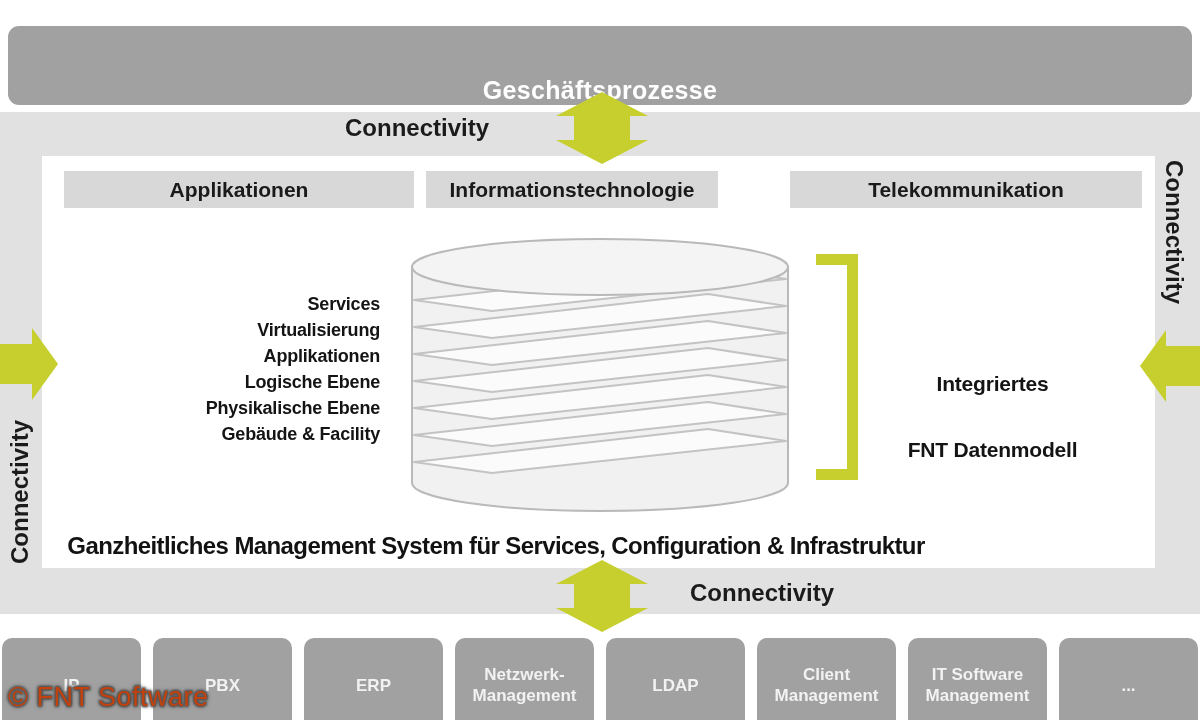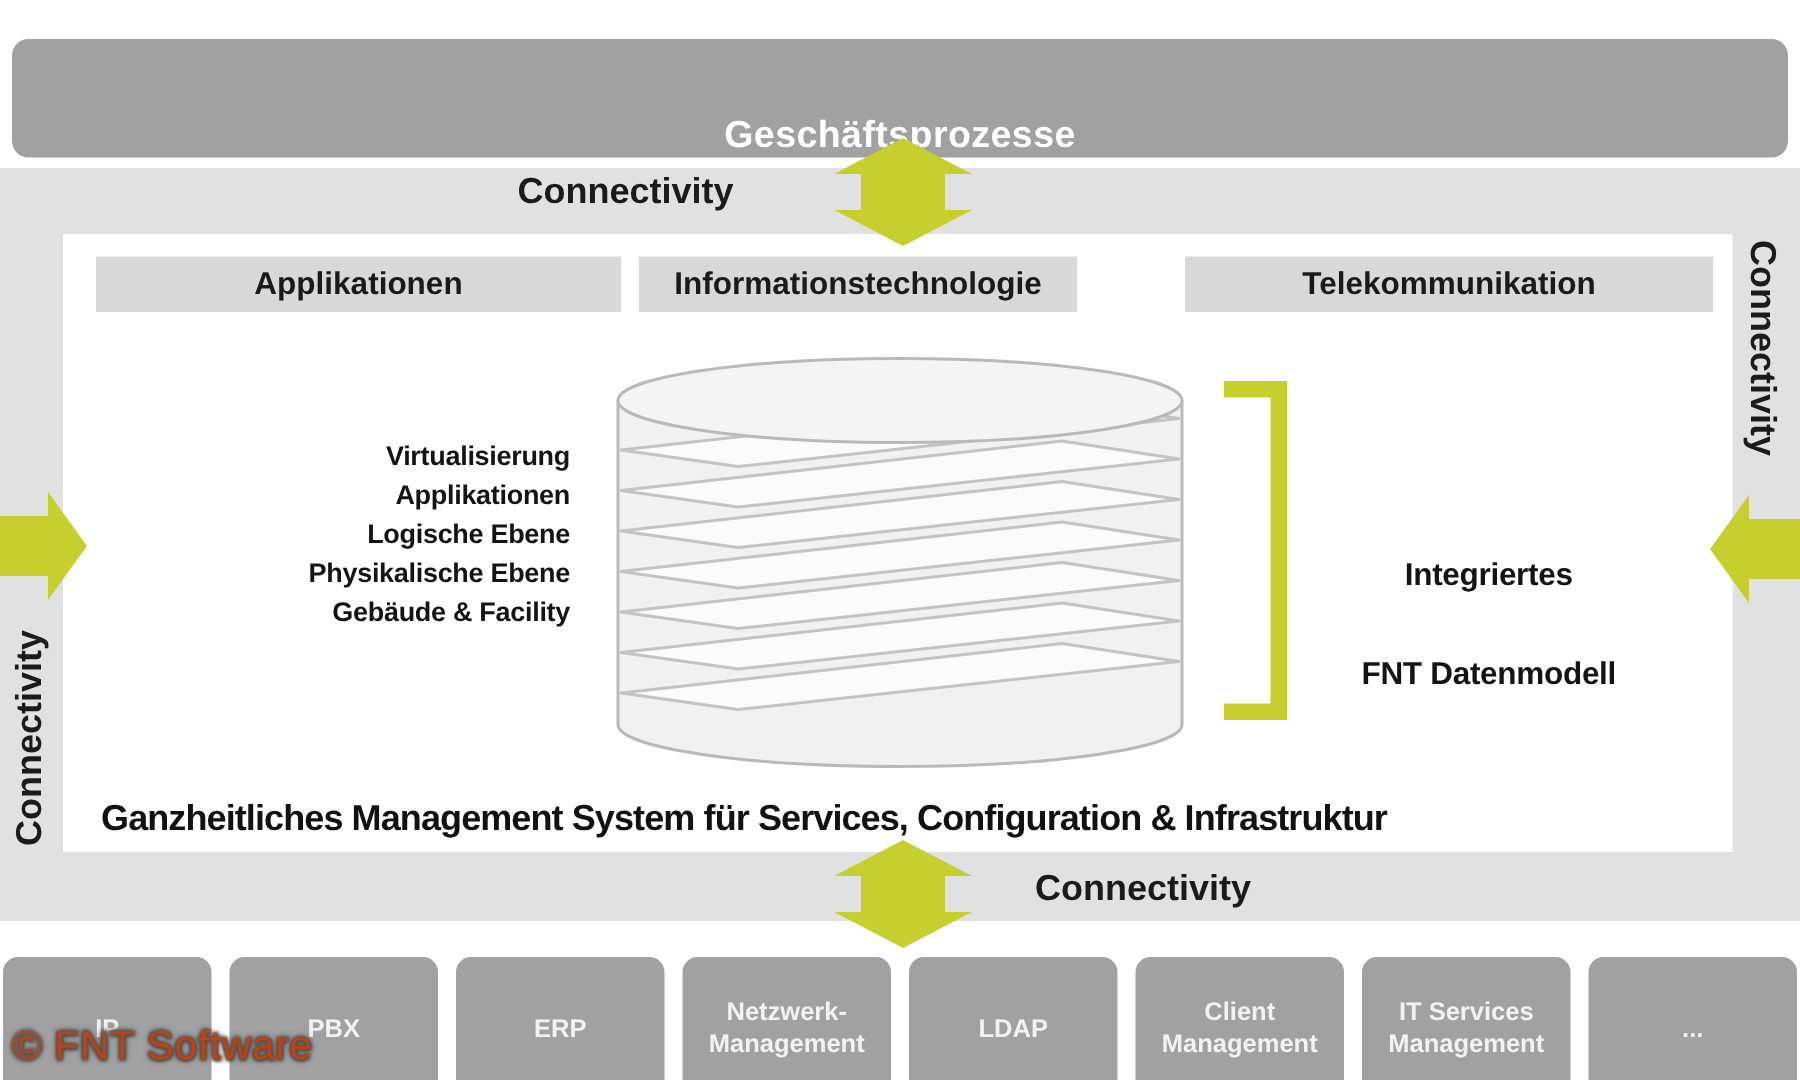--- a/index.html
+++ b/index.html
@@ -118,20 +118,21 @@
   <span>Applikationen</span>
 </div>
 <div class="abs hdr hdr1">
   <span>Informationstechnologie</span>
 </div>
 <div class="abs hdr hdr2">
   <span>Telekommunikation</span>
 </div>
 
 <div class="abs layer-list">
+  <div>Services</div>
   <div>Virtualisierung</div>
   <div>Applikationen</div>
   <div>Logische Ebene</div>
   <div>Physikalische Ebene</div>
   <div>Gebäude &amp; Facility</div>
 </div>
 
 <svg class="abs cylinder" width="384" height="276" viewBox="0 0 384 276">
   <path d="M4,30 V246 A188,28 0 0 0 380,246 V30" fill="#f1f1f1" stroke="#b9b9b9" stroke-width="2"></path>
   <g fill="#fbfbfb" stroke="#c3c3c3" stroke-width="2" stroke-linejoin="round">
@@ -168,20 +169,20 @@
   <span>Management</span>
 </div>
 <div class="abs ibox ib4">
   <span>LDAP</span>
 </div>
 <div class="abs ibox ib5">
   <span>Client</span>
   <span>Management</span>
 </div>
 <div class="abs ibox ib6">
-  <span>IT Services</span>
+  <span>IT Software</span>
   <span>Management</span>
 </div>
 <div class="abs ibox ib7">
   <span>...</span>
 </div>
 
 <div class="abs watermark">© FNT Software</div>
 
 </body></html>

